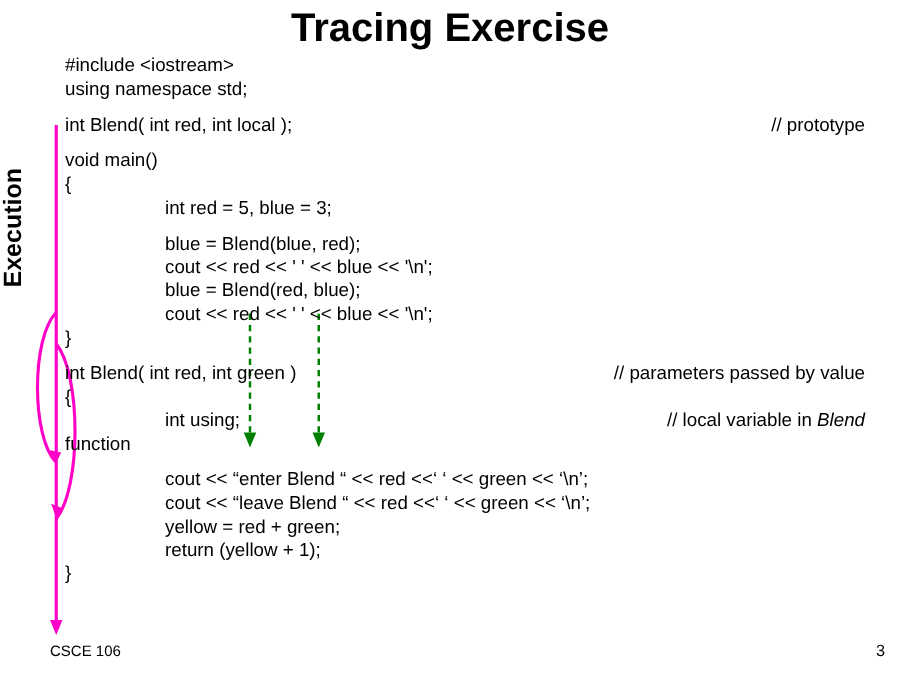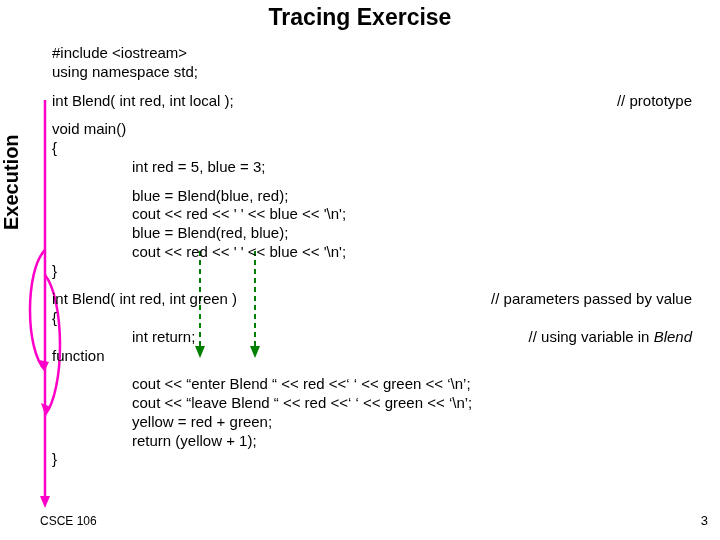--- a/index.html
+++ b/index.html
@@ -8,21 +8,21 @@
     width: 720px;
     height: 540px;
     background: #fff;
     font-family: Arial, Helvetica, sans-serif;
     color: #000;
     overflow: hidden;
     position: relative;
   }
   .title {
     text-align: center;
-    font-size: 23px;
+    font-size: 32px;
     font-weight: bold;
     margin: 4px 0 2px 0;
   }
   .code-area {
     position: absolute;
     left: 52px;
     top: 44px;
     width: 640px;
     font-size: 15px;
     font-weight: normal;
@@ -138,23 +138,23 @@
   <p class="indent1">blue = Blend(red, blue);</p>
   <p class="indent1">cout &lt;&lt; red &lt;&lt; ' ' &lt;&lt; blue &lt;&lt; '\n';</p>
   <p>}</p>
   <p class="blank"></p>
   <p class="clearfix">
     <span>int Blend( int red, int green )</span>
     <span class="comment-right">// parameters passed by value</span>
   </p>
   <p>{</p>
   <p class="clearfix">
-    <span class="indent1" style="display:inline-block">int return;</span>
+    <span class="indent1" style="display:inline-block">int using;</span>
     <span class="comment-right">
-      <span>// using variable in </span><span class="italic">Blend</span>
+      <span>// local variable in </span><span class="italic">Blend</span>
     </span>
   </p>
   <p>function</p>
   <p class="blank"></p>
   <p class="indent1">cout &lt;&lt; “enter Blend “ &lt;&lt; red &lt;&lt;‘ ‘ &lt;&lt; green &lt;&lt; ‘\n’;</p>
   <p class="indent1">cout &lt;&lt; “leave Blend “ &lt;&lt; red &lt;&lt;‘ ‘ &lt;&lt; green &lt;&lt; ‘\n’;</p>
   <p class="indent1">yellow = red + green;</p>
   <p class="indent1">return (yellow + 1);</p>
   <p>}</p>
 </div>

